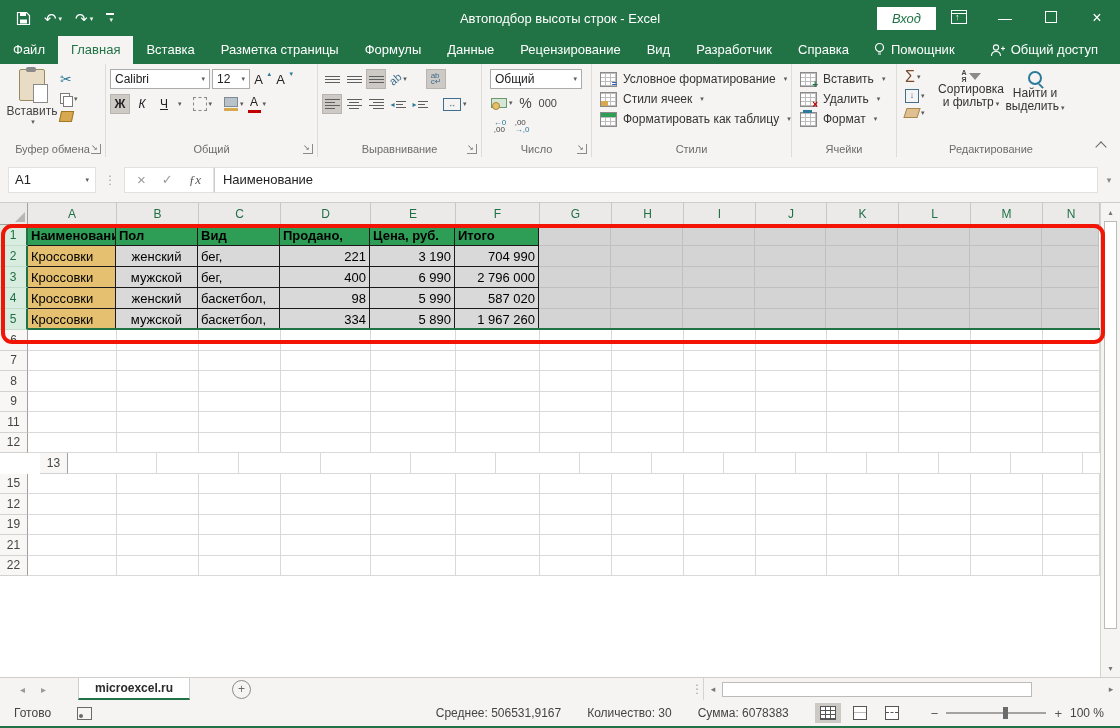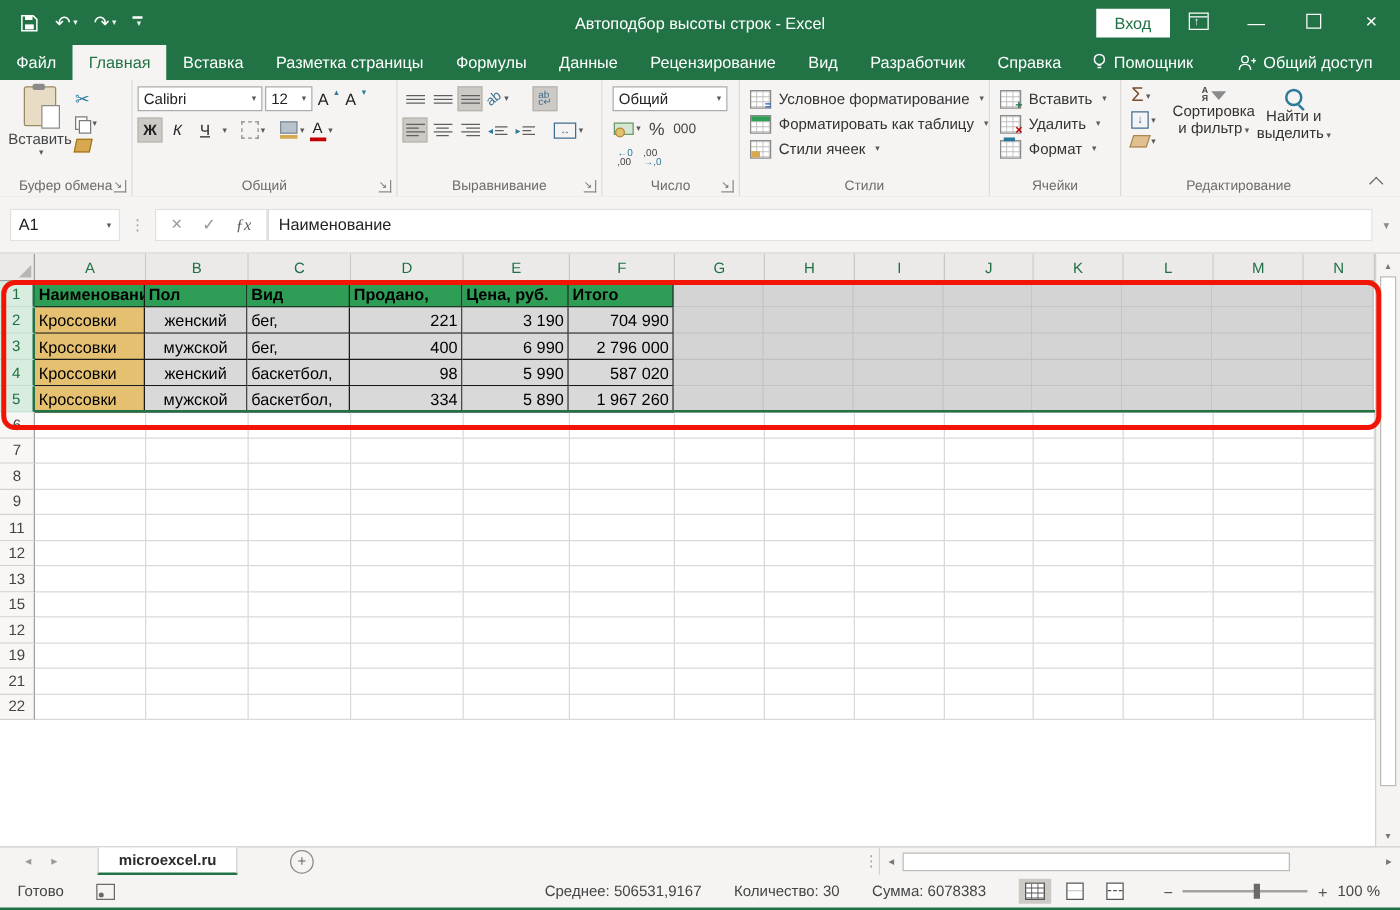--- a/index.html
+++ b/index.html
@@ -8,21 +8,21 @@
   
   .titlebar{position:absolute;top:0;left:0;right:0;height:36px;background:#217346;color:#fff;
             display:flex;align-items:center;}
   .qat{display:flex;align-items:center;gap:13px;padding-left:16px;}
   .qat .qbtn{display:flex;align-items:center;color:#fff;font-size:15px;line-height:1;}
   .mini-dd{font-size:7px;margin-left:2px;color:#e8f2ec;}
   .qat-more{display:flex;flex-direction:column;align-items:center;gap:1px;}
   .qat-more .bar{width:8px;height:2px;background:#fff;}
   .title-center{position:absolute;left:0;right:0;text-align:center;font-size:13px;pointer-events:none;}
   .tb-right{margin-left:auto;display:flex;align-items:center;}
-  .signin{background:#fff;color:#217346;font-size:13px;padding:4px 15px;cursor:default;}
+  .signin{background:#fff;color:#217346;font-size:13px;padding:4px 15px;cursor:default;font-style:italic;}
   .winbtn{width:46px;text-align:center;font-size:14px;color:#fff;}
   .ribopts{display:inline-block;width:14px;height:12px;border:1px solid #fff;position:relative;}
   .ribopts:before{content:"";position:absolute;left:0;right:0;top:2px;height:1px;background:#fff;}
   .ribopts:after{content:"↑";position:absolute;left:3px;top:1px;font-size:9px;color:#fff;}
   .maxi{display:inline-block;width:10px;height:10px;border:1px solid #fff;}
   
   .tabrow{position:absolute;top:36px;left:0;right:0;height:28px;background:#217346;display:flex;
           align-items:flex-end;color:#fff;font-size:13px;}
   .tab{padding:6px 13px 7px;white-space:nowrap;}
   .tab.active{background:#f5f4f2;color:#217346;}
@@ -446,27 +446,27 @@
       <div class="launcher">↘</div>
     </div>
 
     <div class="rgroup" style="width:200px;padding-left:8px;">
       <div class="stylerow">
         <span class="mini-grid mg-cf"></span>
         <span>Условное форматирование</span>
         <span class="dd">▾</span>
       </div>
       <div class="stylerow">
+        <span class="mini-grid mg-cs"></span>
+        <span>Стили ячеек</span>
+        <span class="dd">▾</span>
+      </div>
+      <div class="stylerow">
         <span class="mini-grid mg-ft"></span>
         <span>Форматировать как таблицу</span>
-        <span class="dd">▾</span>
-      </div>
-      <div class="stylerow">
-        <span class="mini-grid mg-cs"></span>
-        <span>Стили ячеек</span>
         <span class="dd">▾</span>
       </div>
       <div class="glabel">Стили</div>
     </div>
 
     <div class="rgroup" style="width:105px;padding-left:8px;">
       <div class="stylerow">
         <span class="mini-grid mg-ins"></span>
         <span>Вставить</span>
         <span class="dd">▾</span>
@@ -738,21 +738,21 @@
           <div class="cell" style="width: 84px;"></div>
           <div class="cell" style="width: 72px;"></div>
           <div class="cell" style="width: 72px;"></div>
           <div class="cell" style="width: 72px;"></div>
           <div class="cell" style="width: 71px;"></div>
           <div class="cell" style="width: 72px;"></div>
           <div class="cell" style="width: 72px;"></div>
           <div class="cell" style="width: 72px;"></div>
           <div class="cell" style="width: 57px;"></div>
         </div>
-        <div class="grow" style="height: 20.5px;">
+        <div class="grow" style="height: 20.5px; padding-left: 40px;">
           <div class="rh">13</div>
           <div class="cell" style="width: 89px;"></div>
           <div class="cell" style="width: 82px;"></div>
           <div class="cell" style="width: 82px;"></div>
           <div class="cell" style="width: 90px;"></div>
           <div class="cell" style="width: 85px;"></div>
           <div class="cell" style="width: 84px;"></div>
           <div class="cell" style="width: 72px;"></div>
           <div class="cell" style="width: 72px;"></div>
           <div class="cell" style="width: 72px;"></div>

